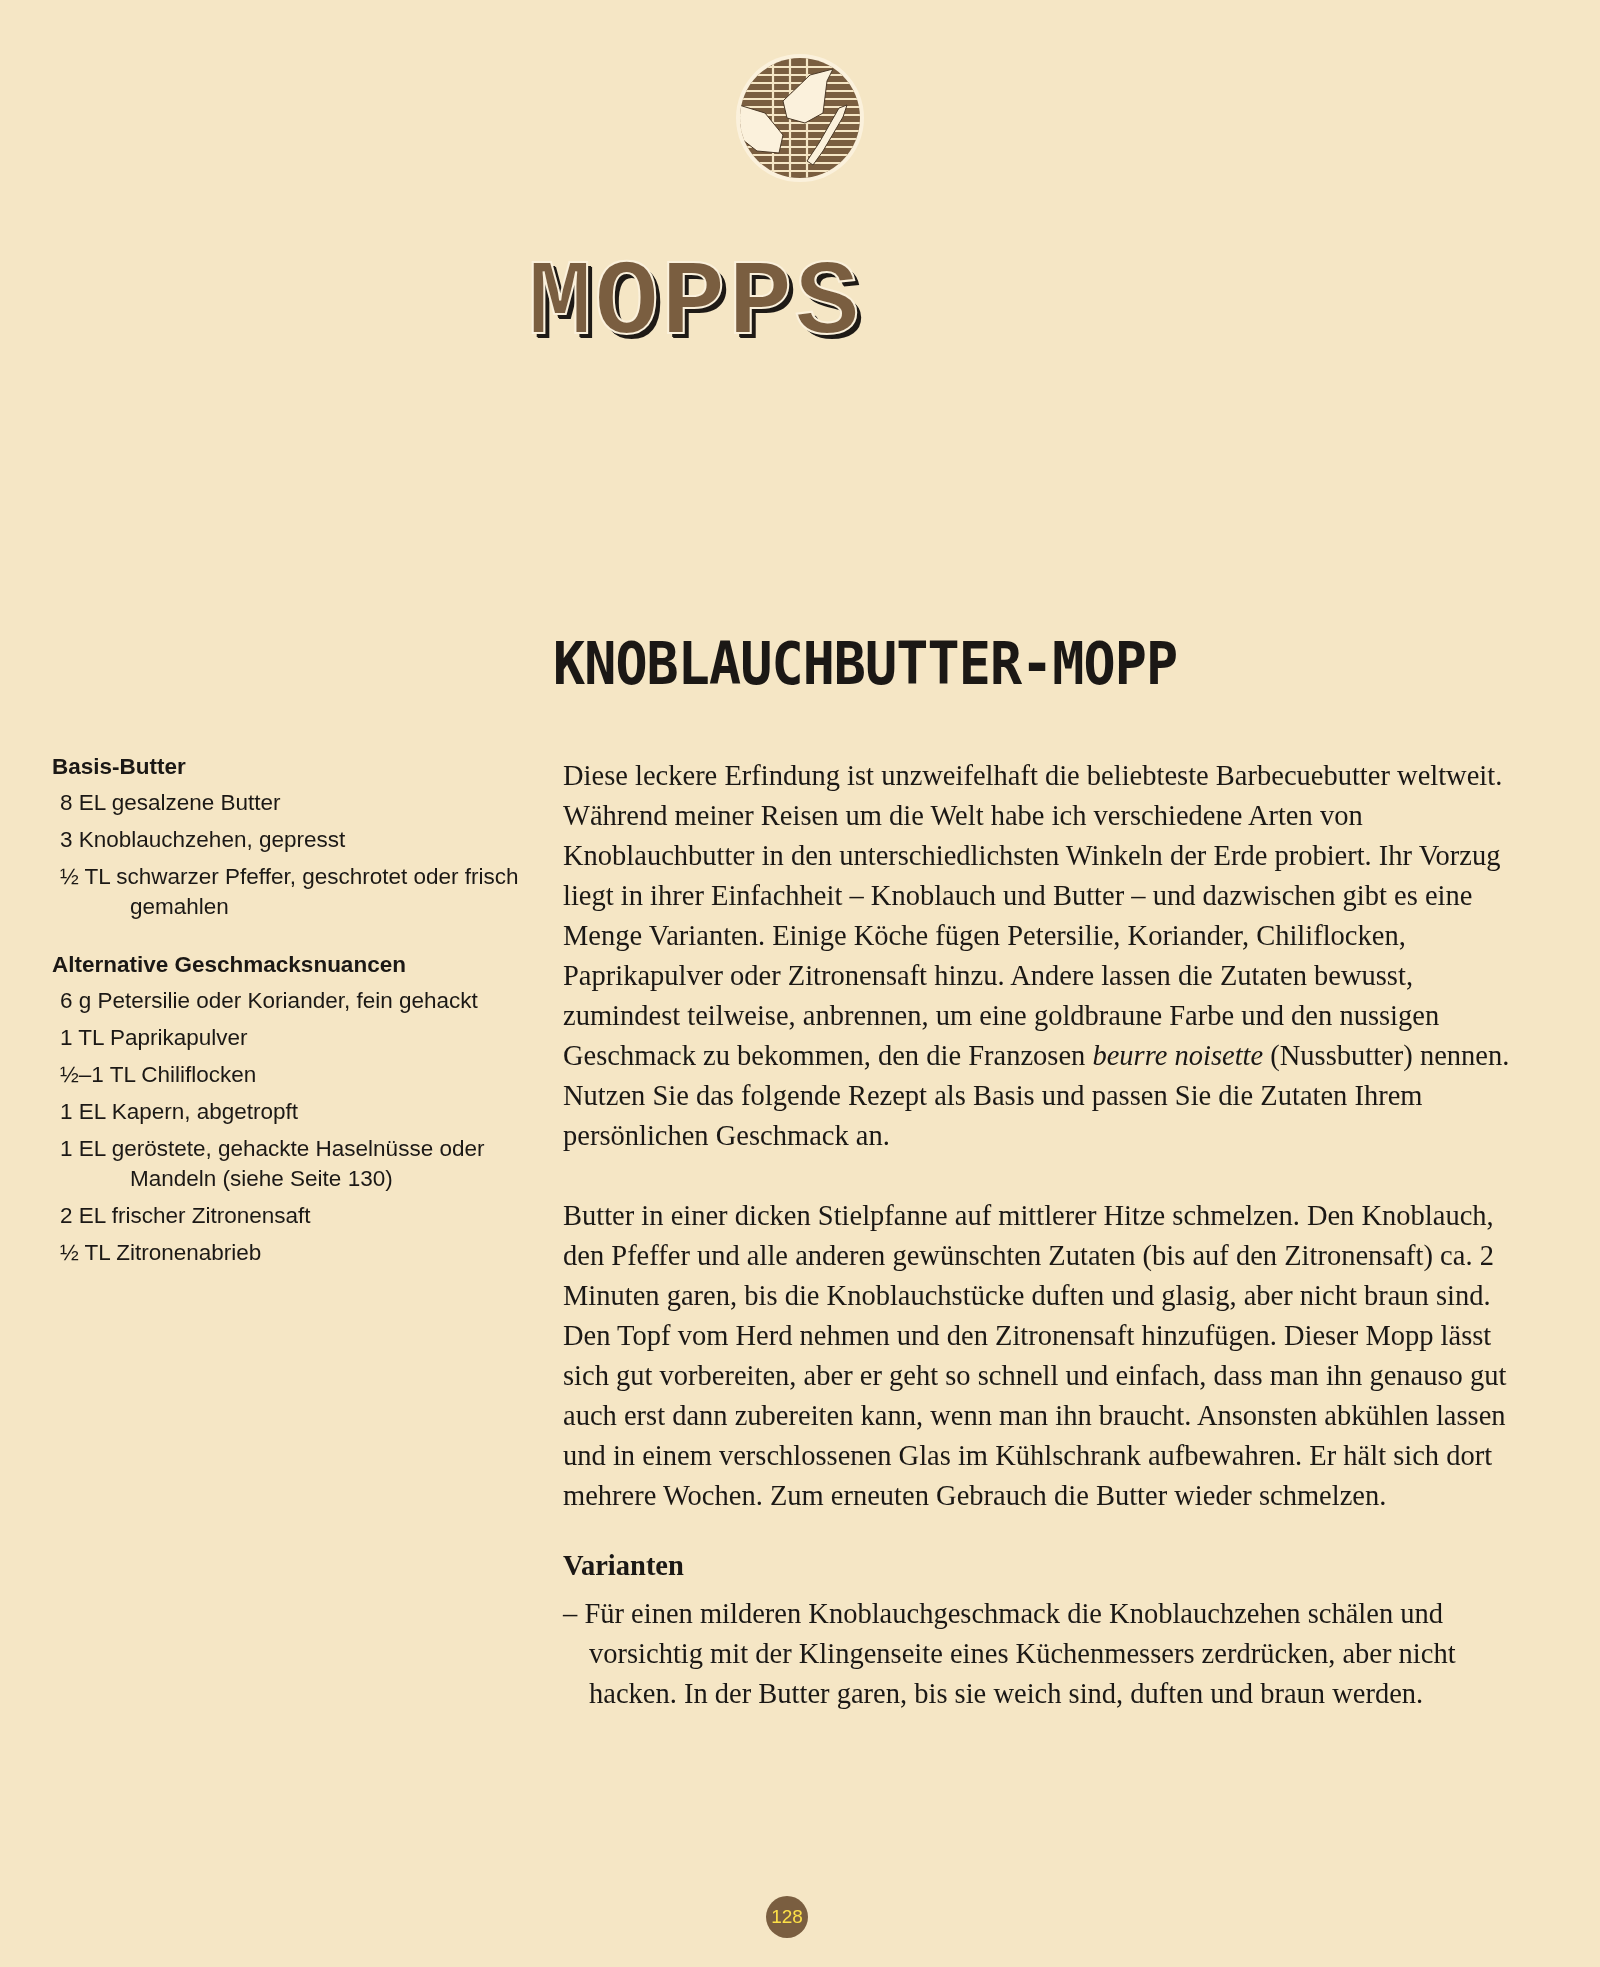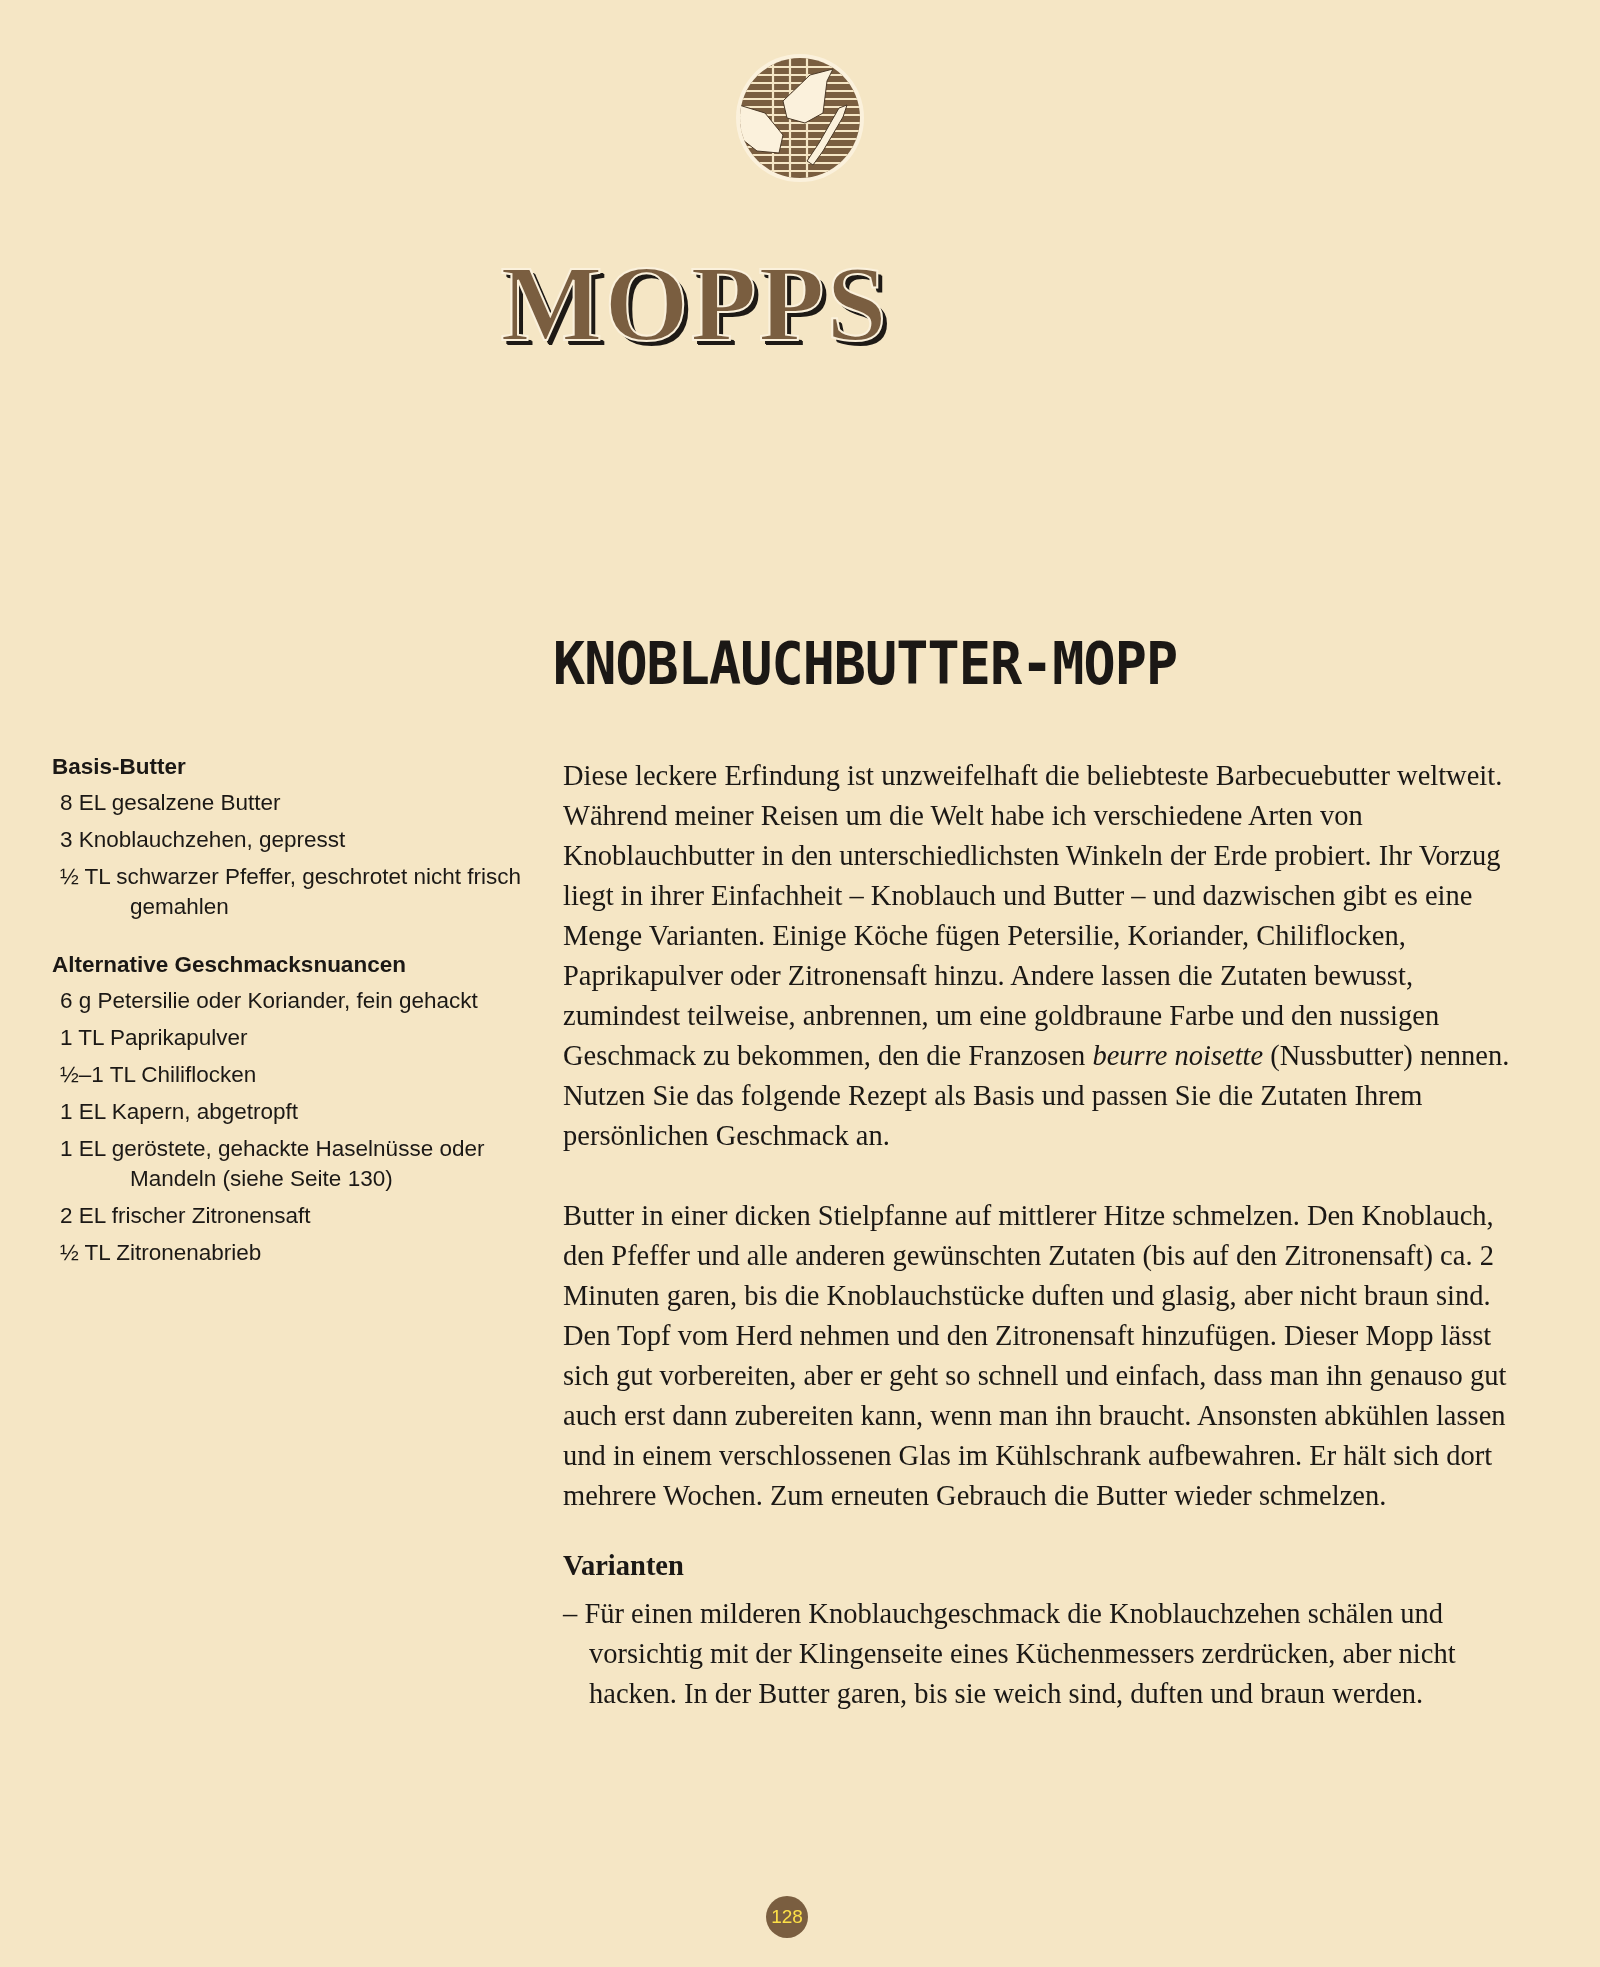--- a/index.html
+++ b/index.html
@@ -10,21 +10,21 @@
     overflow: hidden;
     color: #1a1714;
   }
   .emblem {
     position: absolute; left: 735px; top: 53px;
     width: 130px; height: 130px;
   }
   .chapter-title {
     position: absolute; left: 0; width: 1389px; top: 250px;
     text-align: center;
-    font-family: Liberation Serif, serif;
+    font-family: Liberation Mono, monospace;
     font-weight: bold;
     font-size: 108px;
     letter-spacing: 2px;
     color: #7a5e40;
     -webkit-text-stroke: 2px #fbf1dc;
     text-shadow: 4px 4px 0 #1e1a16, 5px 5px 0 #1e1a16;
     line-height: 1;
   }
   .recipe-title {
     position: absolute; left: 553px; top: 635px;
@@ -116,21 +116,21 @@
 
 <div class="chapter-title">MOPPS</div>
 
 <div class="recipe-title">KNOBLAUCHBUTTER-MOPP</div>
 
 <div class="ingredients">
   <div class="ing-group">
     <div class="ing-head">Basis-Butter</div>
     <div class="ing-item">8 EL gesalzene Butter</div>
     <div class="ing-item">3 Knoblauchzehen, gepresst</div>
-    <div class="ing-item">½ TL schwarzer Pfeffer, geschrotet nicht frisch gemahlen</div>
+    <div class="ing-item">½ TL schwarzer Pfeffer, geschrotet oder frisch gemahlen</div>
   </div>
   <div class="ing-group">
     <div class="ing-head">Alternative Geschmacksnuancen</div>
     <div class="ing-item">6 g Petersilie oder Koriander, fein gehackt</div>
     <div class="ing-item">1 TL Paprikapulver</div>
     <div class="ing-item">½–1 TL Chiliflocken</div>
     <div class="ing-item">1 EL Kapern, abgetropft</div>
     <div class="ing-item">1 EL geröstete, gehackte Haselnüsse oder Mandeln (siehe Seite 130)</div>
     <div class="ing-item">2 EL frischer Zitronensaft</div>
     <div class="ing-item">½ TL Zitronenabrieb</div>

